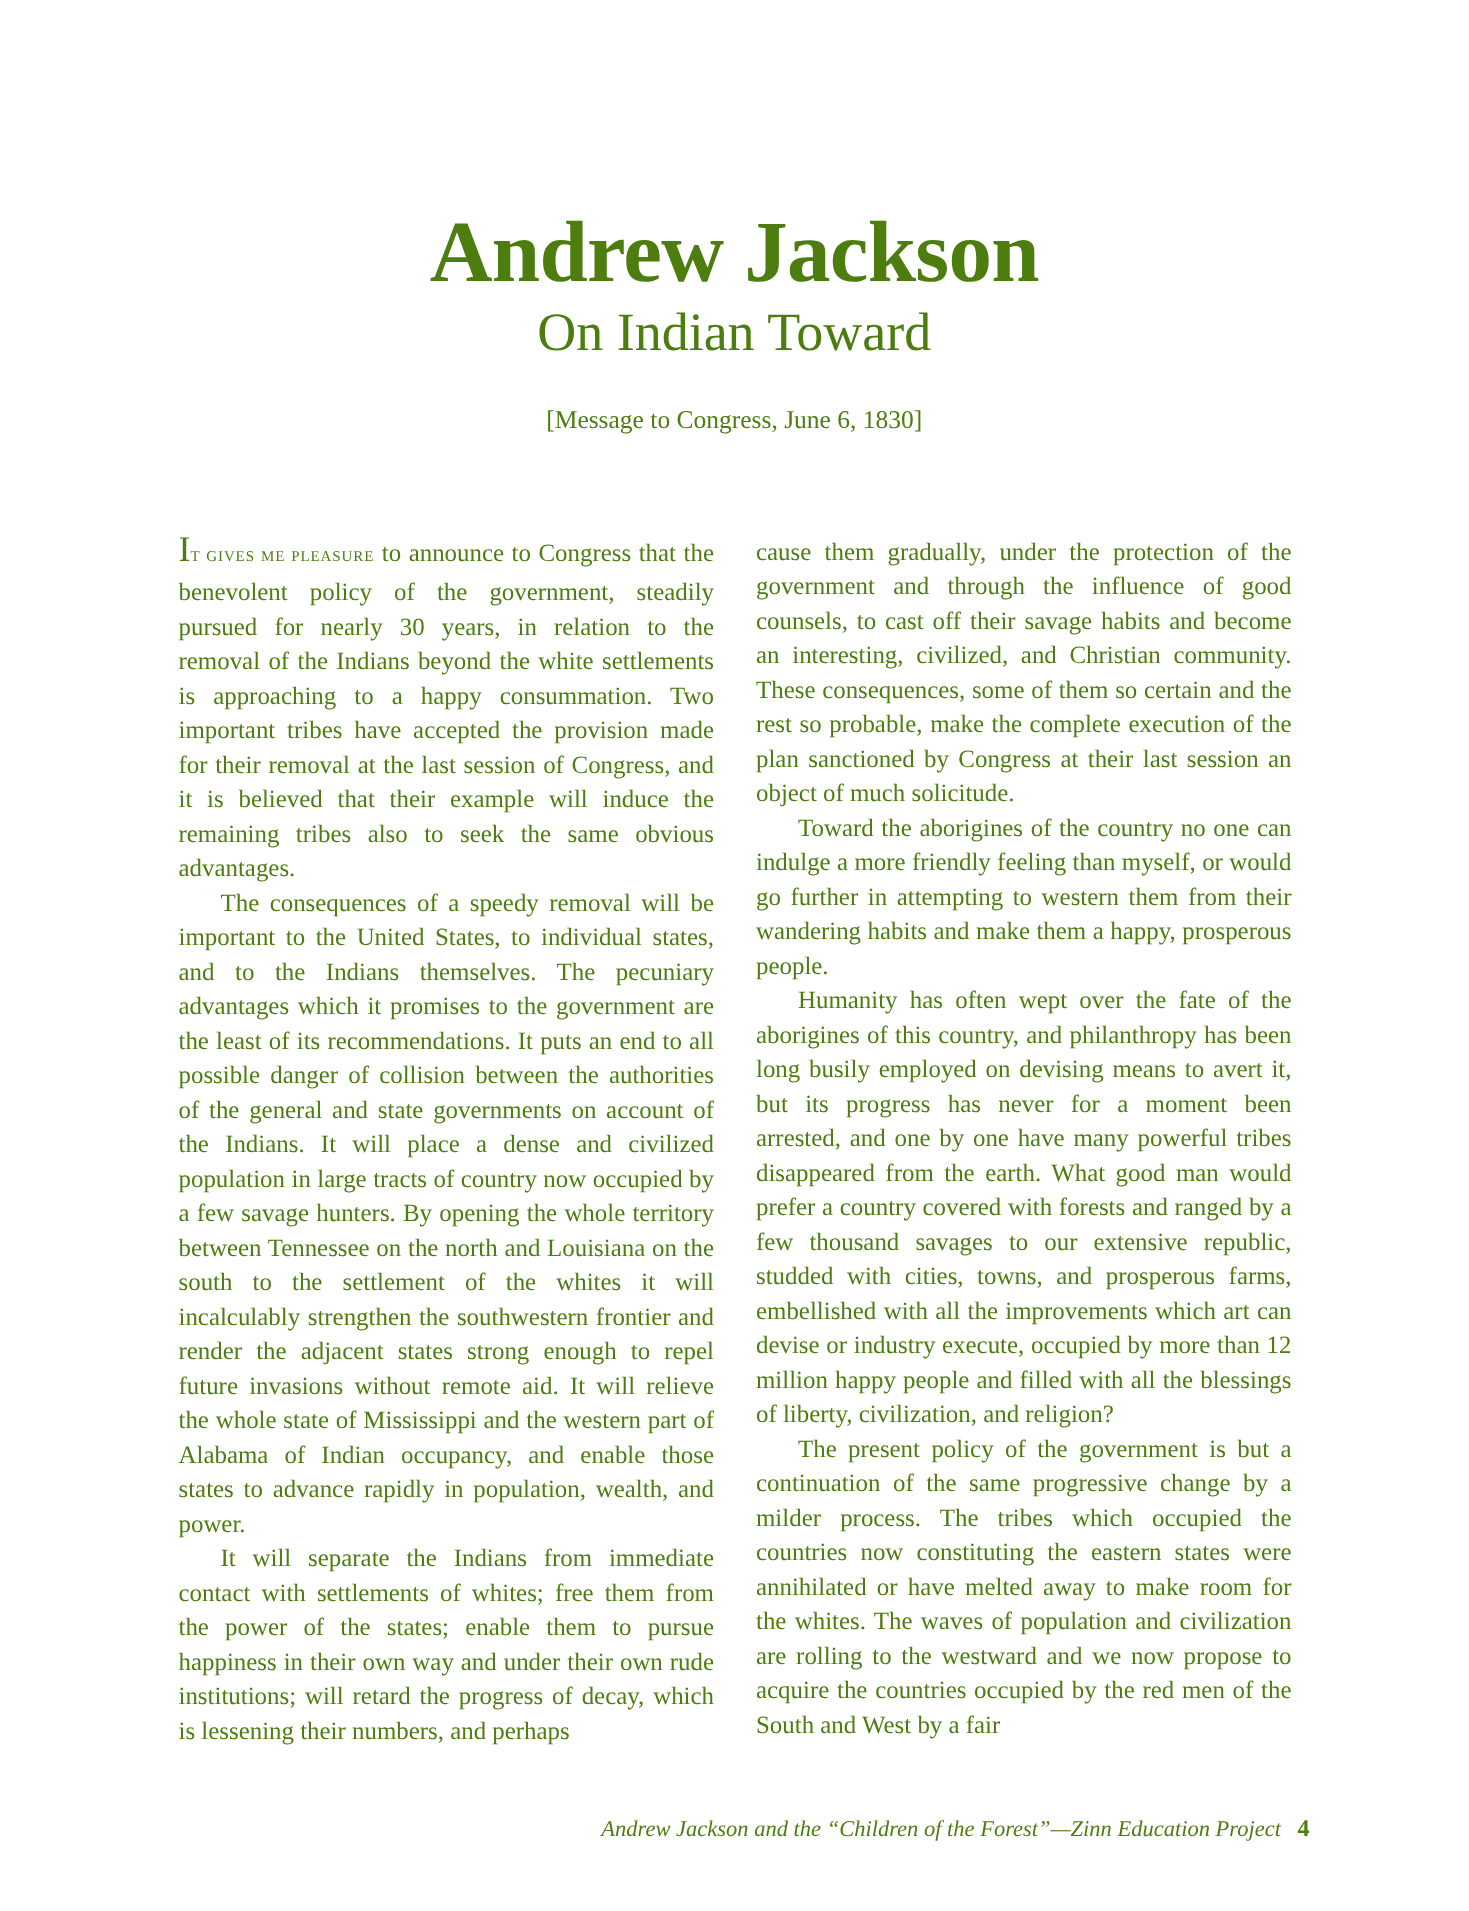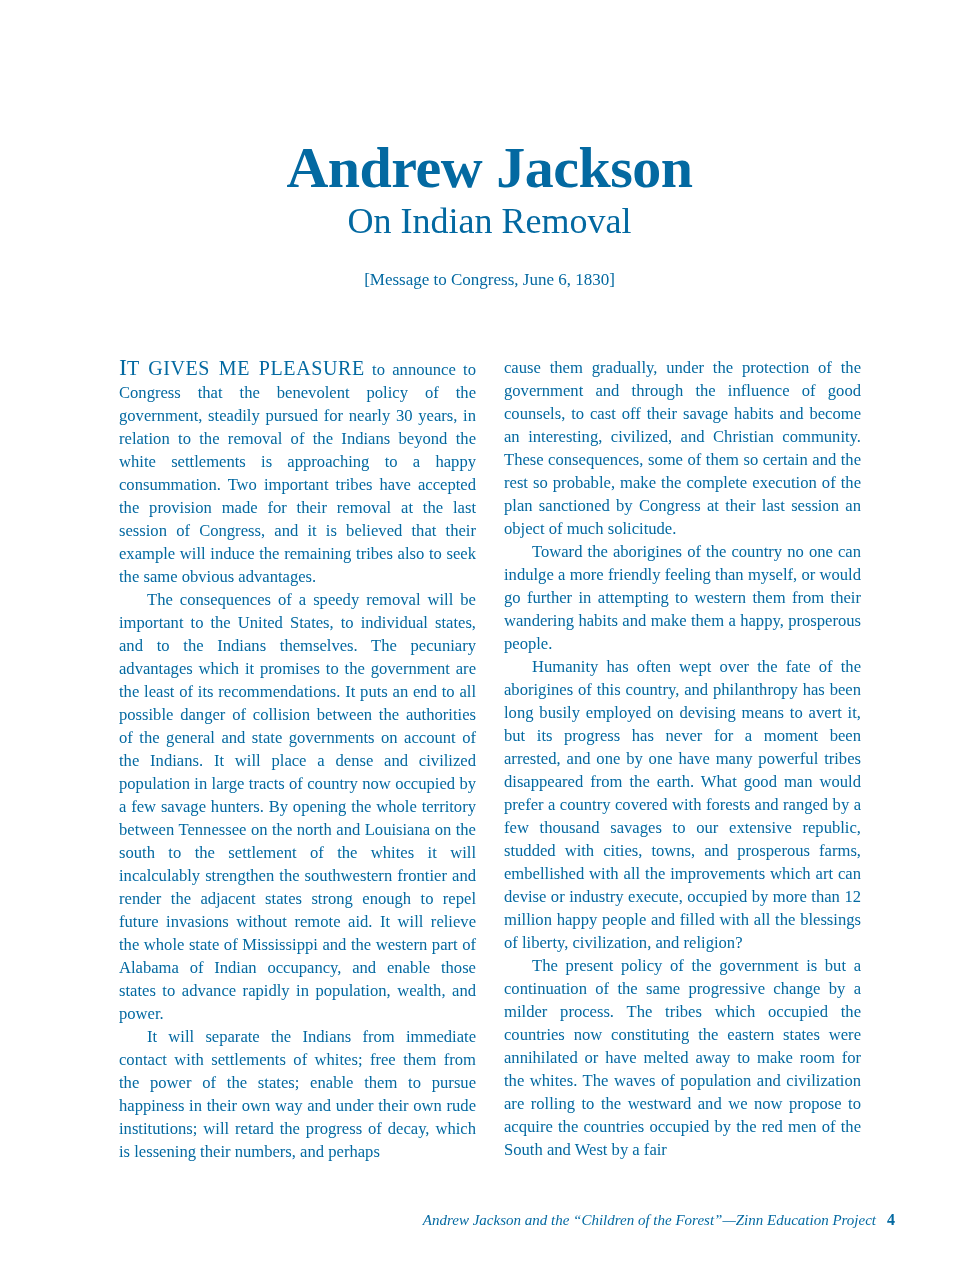--- a/index.html
+++ b/index.html
@@ -6,21 +6,21 @@
     margin: 0;
     padding: 0;
     background: #ffffff;
   }
   .page {
     position: relative;
     width: 979px;
     height: 1274px;
     background: #ffffff;
     font-family: "Liberation Serif", serif;
-    color: #0369a1;
+    color: #4d7c0f;
     overflow: hidden;
   }
   .header {
     position: absolute;
     top: 138px;
     left: 0;
     width: 979px;
     text-align: center;
   }
   .title {
@@ -60,27 +60,27 @@
     margin: 0;
   }
   .para.indent {
     text-indent: 28px;
   }
   .lead-initial {
     font-size: 24px;
     line-height: 23px;
   }
   .lead-smallcaps {
-    font-size: 20px;
+    font-size: 10px;
     letter-spacing: 0.6px;
   }
   .footer {
     position: absolute;
     top: 1211px;
-    left: 124px;
+    left: 102px;
     width: 771px;
     text-align: right;
     font-size: 15px;
     white-space: nowrap;
   }
   .footer-citation {
     font-style: italic;
   }
   .footer-page {
     font-weight: bold;
@@ -89,21 +89,21 @@
     margin-left: 11px;
   }
 </style>
 </head>
 <body>
 
 <div class="page">
 
   <div class="header">
     <h1 class="title">Andrew Jackson</h1>
-    <h2 class="subtitle">On Indian Removal</h2>
+    <h2 class="subtitle">On Indian Toward</h2>
     <div class="citation">[Message to Congress, June 6, 1830]</div>
   </div>
 
   <div class="columns">
     <div class="col" id="col-left">
         <p class="para"><span class="lead-initial">I</span><span class="lead-smallcaps">T GIVES ME PLEASURE</span> to announce to Congress that the benevolent policy of the government, steadily pursued for nearly 30 years, in relation to the removal of the Indians beyond the white settlements is approaching to a happy consummation. Two important tribes have accepted the provision made for their removal at the last session of Congress, and it is believed that their example will induce the remaining tribes also to seek the same obvious advantages.</p>
         <p class="para indent">The consequences of a speedy removal will be important to the United States, to individual states, and to the Indians themselves. The pecuniary advantages which it promises to the government are the least of its recommendations. It puts an end to all possible danger of collision between the authorities of the general and state governments on account of the Indians. It will place a dense and civilized population in large tracts of country now occupied by a few savage hunters. By opening the whole territory between Tennessee on the north and Louisiana on the south to the settlement of the whites it will incalculably strengthen the southwestern frontier and render the adjacent states strong enough to repel future invasions without remote aid. It will relieve the whole state of Mississippi and the western part of Alabama of Indian occupancy, and enable those states to advance rapidly in population, wealth, and power.</p>
         <p class="para indent">It will separate the Indians from immediate contact with settlements of whites; free them from the power of the states; enable them to pursue happiness in their own way and under their own rude institutions; will retard the progress of decay, which is lessening their numbers, and perhaps</p>
       </div>
     <div class="col" id="col-right">

